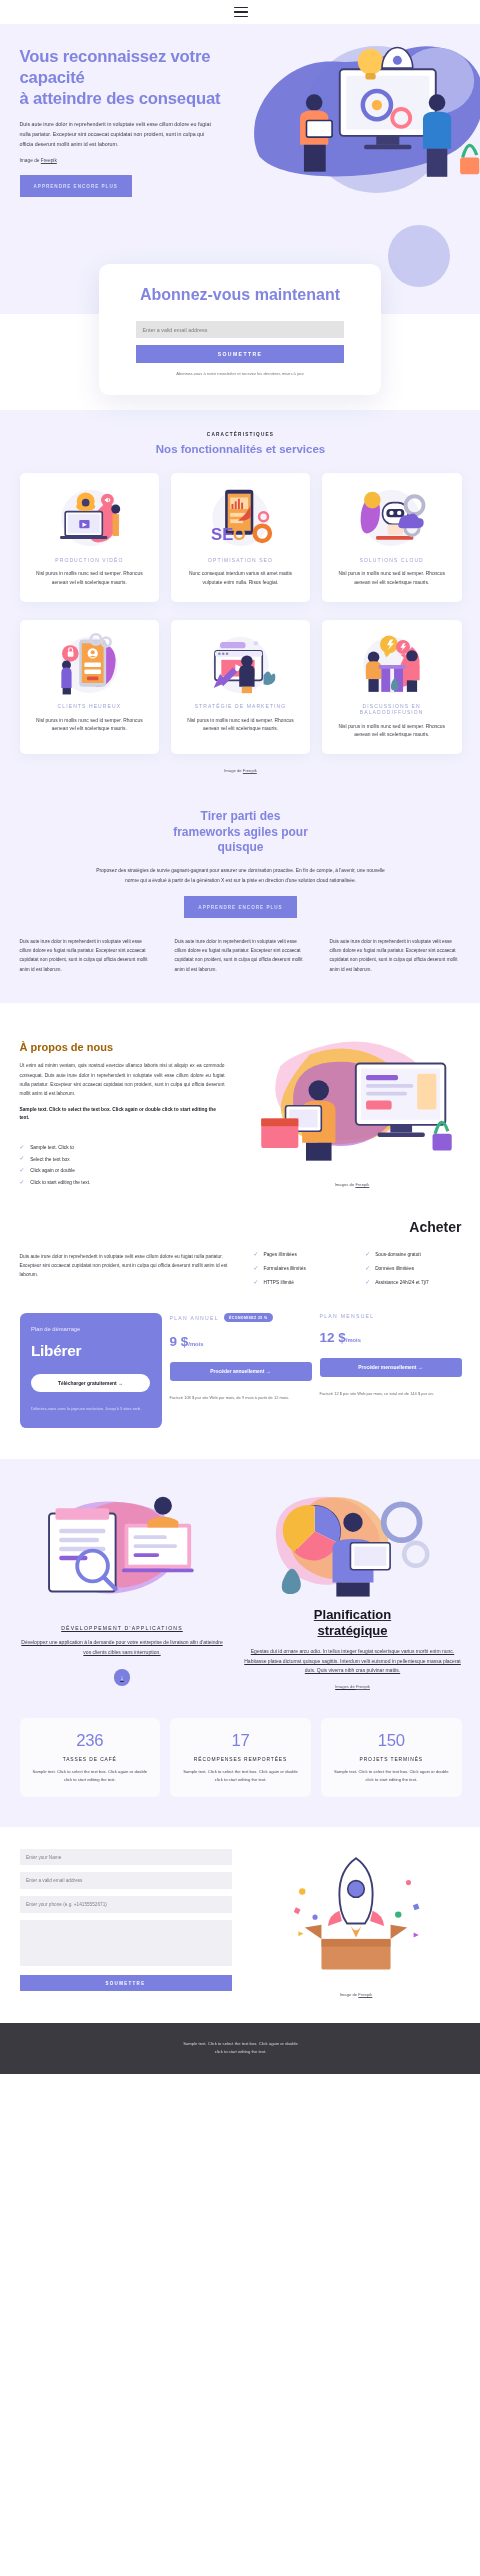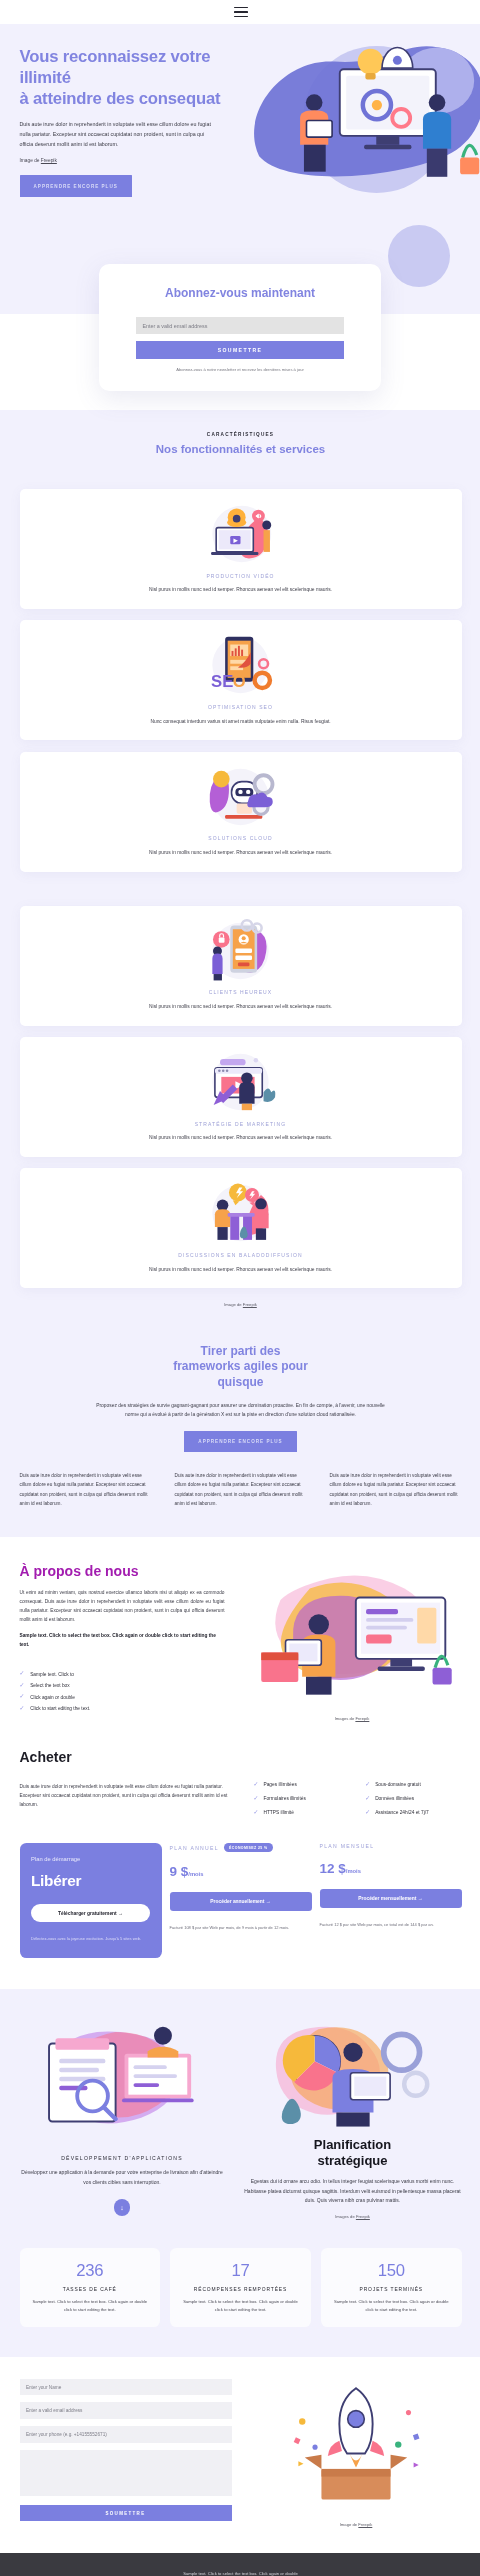--- a/index.html
+++ b/index.html
@@ -53,21 +53,21 @@
 
   
   .news-band { position: relative; background: #f2f1fd; height: 62px; }
   .news-band-white { background: #ffffff; height: 96px; }
   .news-card {
     position: absolute; left: 99px; top: 11.5px; width: 282px;
     background: #ffffff; border-radius: 10.3px;
     box-shadow: 0 7.7px 26px rgba(90,90,160,.13);
     padding: 22px 37px 19px 37px; text-align: center; z-index: 5;
   }
-  .news-title { color: #8184e0; font-size: 12px; font-weight: 700; }
+  .news-title { color: #8184e0; font-size: 16px; font-weight: 700; }
   .news-input {
     width: 100%; margin-top: 17.3px; background: #e3e3e3; border: none;
     height: 17.3px; padding: 0 6.4px; font-size: 5.4px; color: #6c6c74;
     font-family: "Liberation Sans", sans-serif;
   }
   .news-input::placeholder { color: #7d7d86; }
   .news-submit {
     width: 100%; margin-top: 6.4px; background: #7b7fe0; color: #fff;
     border: none; height: 18px; font-size: 5.1px; letter-spacing: 1.4px;
     font-weight: 700; cursor: pointer; font-family: "Liberation Sans", sans-serif;
@@ -81,21 +81,21 @@
   
   .features { background: #f2f1fd; padding: 22px 0 26px 0; }
   .eyebrow {
     text-align: center; font-size: 4.7px; letter-spacing: 1.2px;
     color: #2c2c36; font-weight: 600; text-transform: uppercase;
   }
   .sec-title {
     text-align: center; color: #8184e0; font-size: 11.5px;
     font-weight: 700; margin-top: 6px;
   }
-  .cards { display: flex; gap: 11.5px; margin-top: 34px; flex-direction: column; }
+  .cards { display: flex; gap: 11.5px; margin-top: 18px; }
   .card {
     flex: 1; background: #fff; border-radius: 5.1px;
     padding: 9px 10.3px 14px 10.3px; text-align: center;
     box-shadow: 0 2.6px 11.5px rgba(110,110,170,.07);
   }
   .card-art { height: 72px; display: flex; align-items: center; justify-content: center; }
   .card-title {
     font-size: 5px; letter-spacing: 1.1px; color: #9da0d6;
     font-weight: 500; margin-top: 2.6px; text-transform: uppercase;
   }
@@ -114,32 +114,32 @@
     color: #3b3b46; max-width: 289px; margin: 10.3px auto 0 auto;
   }
   .agile-btn-wrap { text-align: center; margin-top: 11px; }
   .cols3 { display: flex; gap: 23px; margin-top: 19px; }
   .cols3 p { flex: 1; font-size: 4.7px; line-height: 1.95; color: #3b3b46; }
 
   
   .about { background: #ffffff; padding: 26px 0 24px 0; position: relative; }
   .about-grid { display: flex; gap: 18px; }
   .about-left { width: 205px; }
-  .about-h { color: #a21caf; font-size: 14px; font-weight: 700; }
+  .about-h { color: #a16207; font-size: 11px; font-weight: 700; margin-top: 12px; }
   .about-p { font-size: 4.8px; line-height: 1.9; color: #3b3b46; margin-top: 8.3px; text-align: justify; }
   .about-strong { font-size: 4.8px; line-height: 1.8; color: #24242e; font-weight: 700; margin-top: 7.7px; }
   .checklist { margin-top: 22px; }
   .checkitem { display: flex; align-items: center; gap: 5.8px; margin-bottom: 5.8px; }
   .tick { color: #8184e0; font-size: 5.8px; line-height: 1; }
   .checkitem span.lbl { font-size: 4.8px; color: #2f2f39; }
   .about-right { flex: 1; position: relative; }
 
   
   .pricing { background: #ffffff; padding: 3.8px 0 31px 0; }
-  .buy-title { text-align: left; font-size: 14px; font-weight: 700; color: #1d1d26; }
+  .buy-title { text-align: right; font-size: 14px; font-weight: 700; color: #1d1d26; }
   .buy-row { display: flex; gap: 22px; margin-top: 16.7px; }
   .buy-desc { width: 212px; font-size: 4.8px; line-height: 1.95; color: #3b3b46; }
   .buy-feats { flex: 1; display: flex; gap: 15.4px; }
   .buy-col { flex: 1; }
   .buy-feat { display: flex; align-items: center; gap: 5.1px; margin-bottom: 8.3px; }
   .buy-feat span.lbl { font-size: 4.8px; color: #2f2f39; }
 
   .plans { display: flex; gap: 8px; margin-top: 19px; align-items: flex-start; }
   .plan { flex: 1; }
   .plan-free {
@@ -166,21 +166,21 @@
   .price .per { font-size: 5.8px; font-weight: 700; }
   .plan-cta {
     margin-top: 13px; background: #7b7fe0; color: #fff; border: none;
     border-radius: 3.2px; padding: 7px 9px; font-size: 4.9px; font-weight: 700;
     cursor: pointer; font-family: "Liberation Sans", sans-serif; width: 100%;
   }
   .plan-note { font-size: 4px; color: #6d6d79; line-height: 1.8; margin-top: 13px; }
 
   
   .strategic { background: #f2f1fd; padding: 26px 0 13px 0; position: relative; }
-  .strat-grid { display: flex; gap: 19px; align-items: flex-start; }
+  .strat-grid { display: flex; gap: 19px; align-items: flex-start; text-decoration: underline; }
   .strat-left { width: 205px; }
   .strat-right { flex: 1; }
   .strat-sub {
     text-align: center; font-size: 5.1px; letter-spacing: 1.2px;
     color: #2b2b35; margin-top: 5.1px; text-transform: uppercase;
   }
   .strat-p { text-align: center; font-size: 5px; line-height: 1.95; color: #3b3b46; margin-top: 7.7px; }
   .arrow-down {
     width: 16.7px; height: 16.7px; border-radius: 50%; background: #7b7fe0;
     color: #fff; display: flex; align-items: center; justify-content: center;
@@ -268,21 +268,21 @@
       <path d="M238 18 C252 18 262 34 262 50 L214 50 C214 34 224 18 238 18 Z" fill="#fff" stroke="#3e3e72" stroke-width="2.5"></path>
       <circle cx="238" cy="38" r="7" fill="#6f73d6"></circle>
 
       <path d="M340 190 q10 -36 22 -4" stroke="#39b37e" stroke-width="5" fill="none"></path>
       <rect x="336" y="190" width="30" height="26" rx="4" fill="#ff8b5e"></rect>
     </svg>
 
     <div class="wrap">
       <h1 class="hero-title">
         <span>Vous reconnaissez votre</span><br>
-        <span>illimité</span><br>
+        <span>capacité</span><br>
         <span>à atteindre des consequat</span>
       </h1>
       <p class="hero-p">Duis aute irure dolor in reprehenderit in voluptate velit esse cillum dolore eu fugiat nulla pariatur. Excepteur sint occaecat cupidatat non proident, sunt in culpa qui officia deserunt mollit anim id est laborum.</p>
       <div class="credit">
         <span>Image de </span><u>Freepik</u>
       </div>
       <button class="btn-primary">APPRENDRE ENCORE PLUS</button>
     </div>
   </section>
 

